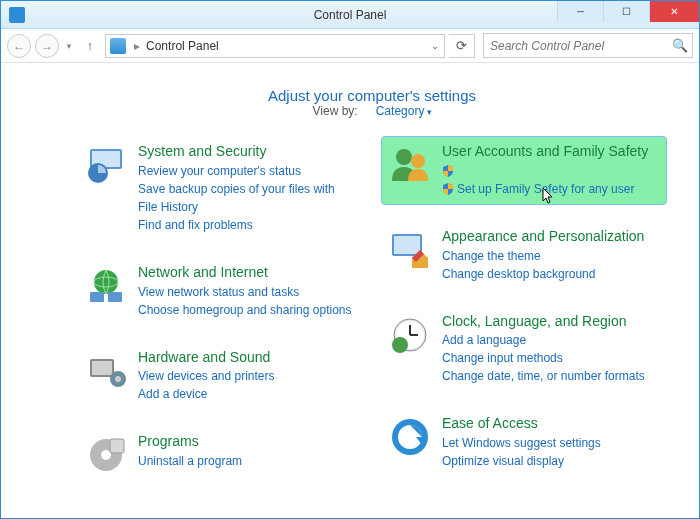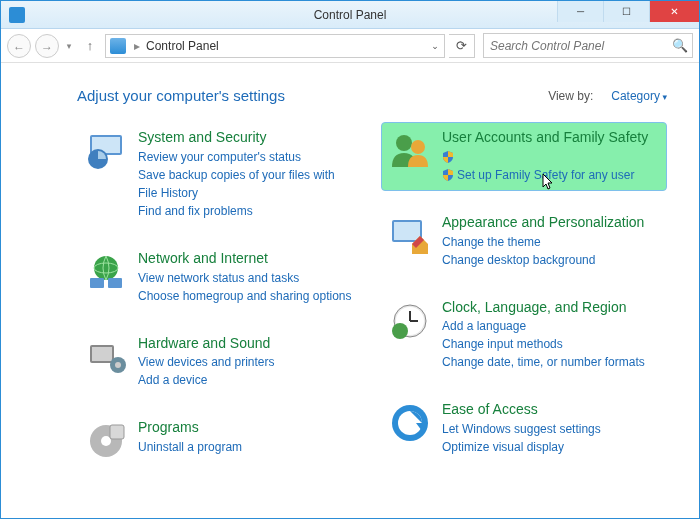--- a/index.html
+++ b/index.html
@@ -151,20 +151,21 @@
   }
   
   .content {
     padding: 24px 32px 20px 76px;
   }
   .header-row {
     display: flex;
     justify-content: space-between;
     align-items: center;
     margin-bottom: 18px;
+    flex-direction: column;
   }
   .hdr {
     color: #1e6bb8;
     font-size: 15px;
   }
   .viewby {
     font-size: 12px;
     color: #555;
     display: flex;
     align-items: flex-end;

